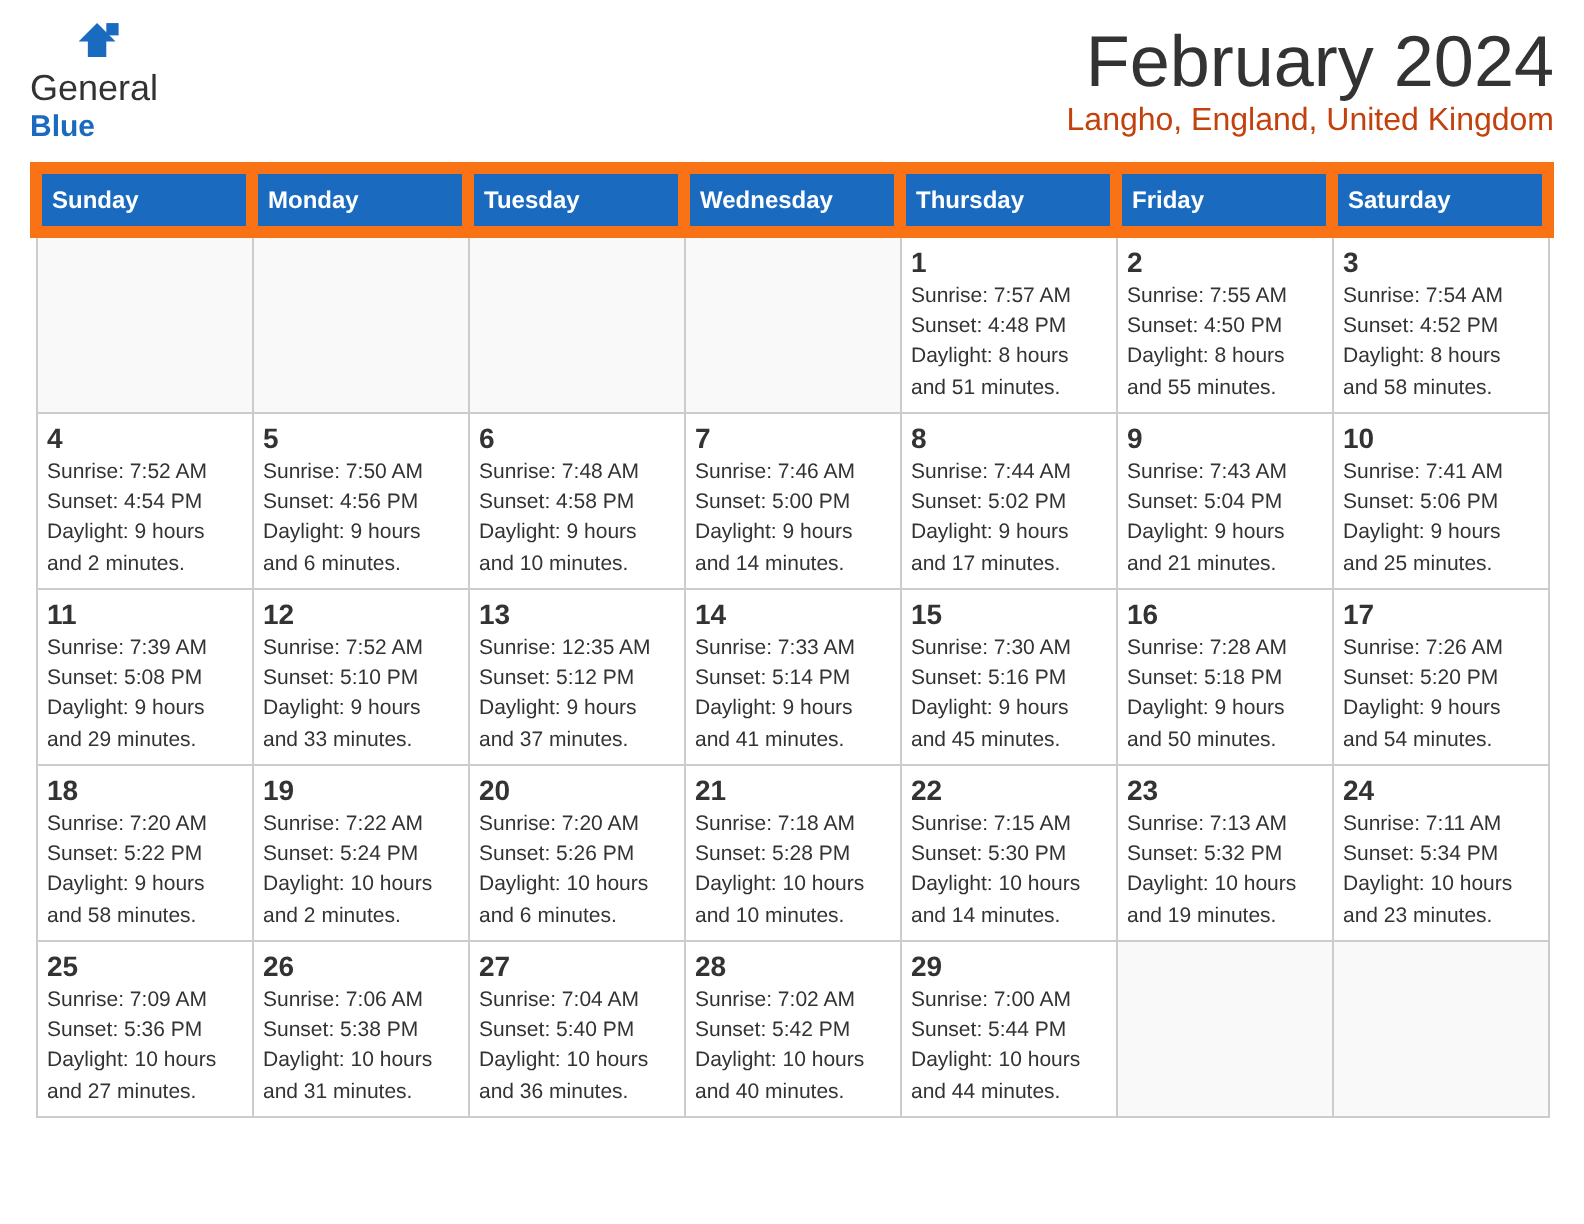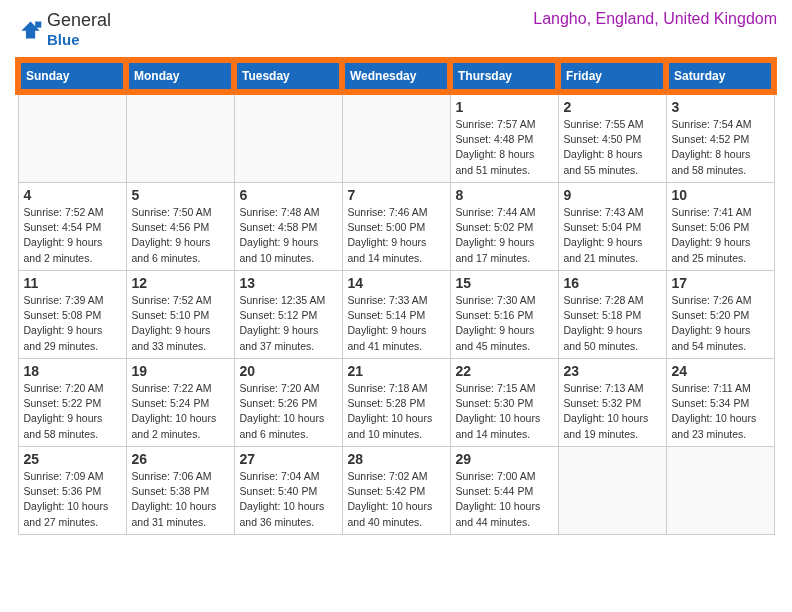--- a/index.html
+++ b/index.html
@@ -13,30 +13,31 @@
     .header-area {
       display: flex;
       justify-content: space-between;
       align-items: flex-start;
       margin-bottom: 8px;
     }
     .logo {
       display: flex;
       align-items: center;
       gap: 4px;
+      flex-direction: column;
     }
     .logo-text-general { font-size: 18px; color: #333; font-weight: normal; }
     .logo-text-blue { font-size: 15px; color: #1a6bbf; font-weight: bold; }
     .logo-icon {
       width: 28px;
       height: 20px;
     }
     .title-area { text-align: right; }
     .month-title { font-size: 36px; color: #333; font-weight: normal; }
-    .location-title { font-size: 16px; color: #a21caf; }
+    .location-title { font-size: 16px; color: #c2410c; }
     .calendar-table {
       width: 100%;
       border-collapse: collapse;
       font-size: 11px;
     }
     .calendar-table th {
       background-color: #1a6bbf;
       color: #fff;
       text-align: left;
       padding: 6px 5px;
@@ -74,20 +75,21 @@
     <svg class="logo-icon" viewBox="0 0 36 26" xmlns="http://www.w3.org/2000/svg">
       <polygon points="8,14 20,2 32,14 26,14 26,24 14,24 14,14" fill="#1a6bbf"></polygon>
       <polygon points="26,10 34,10 34,2 26,2" fill="#1a6bbf"></polygon>
     </svg>
     <div>
       <span class="logo-text-general">General</span><br>
       <span class="logo-text-blue">Blue</span>
     </div>
   </div>
   <div class="title-area">
+    <div class="month-title">February 2024</div>
     <div class="location-title">Langho, England, United Kingdom</div>
   </div>
 </div>
 
 <table class="calendar-table">
   <thead>
     <tr id="header-row">
         <th>Sunday</th>
         <th>Monday</th>
         <th>Tuesday</th>

